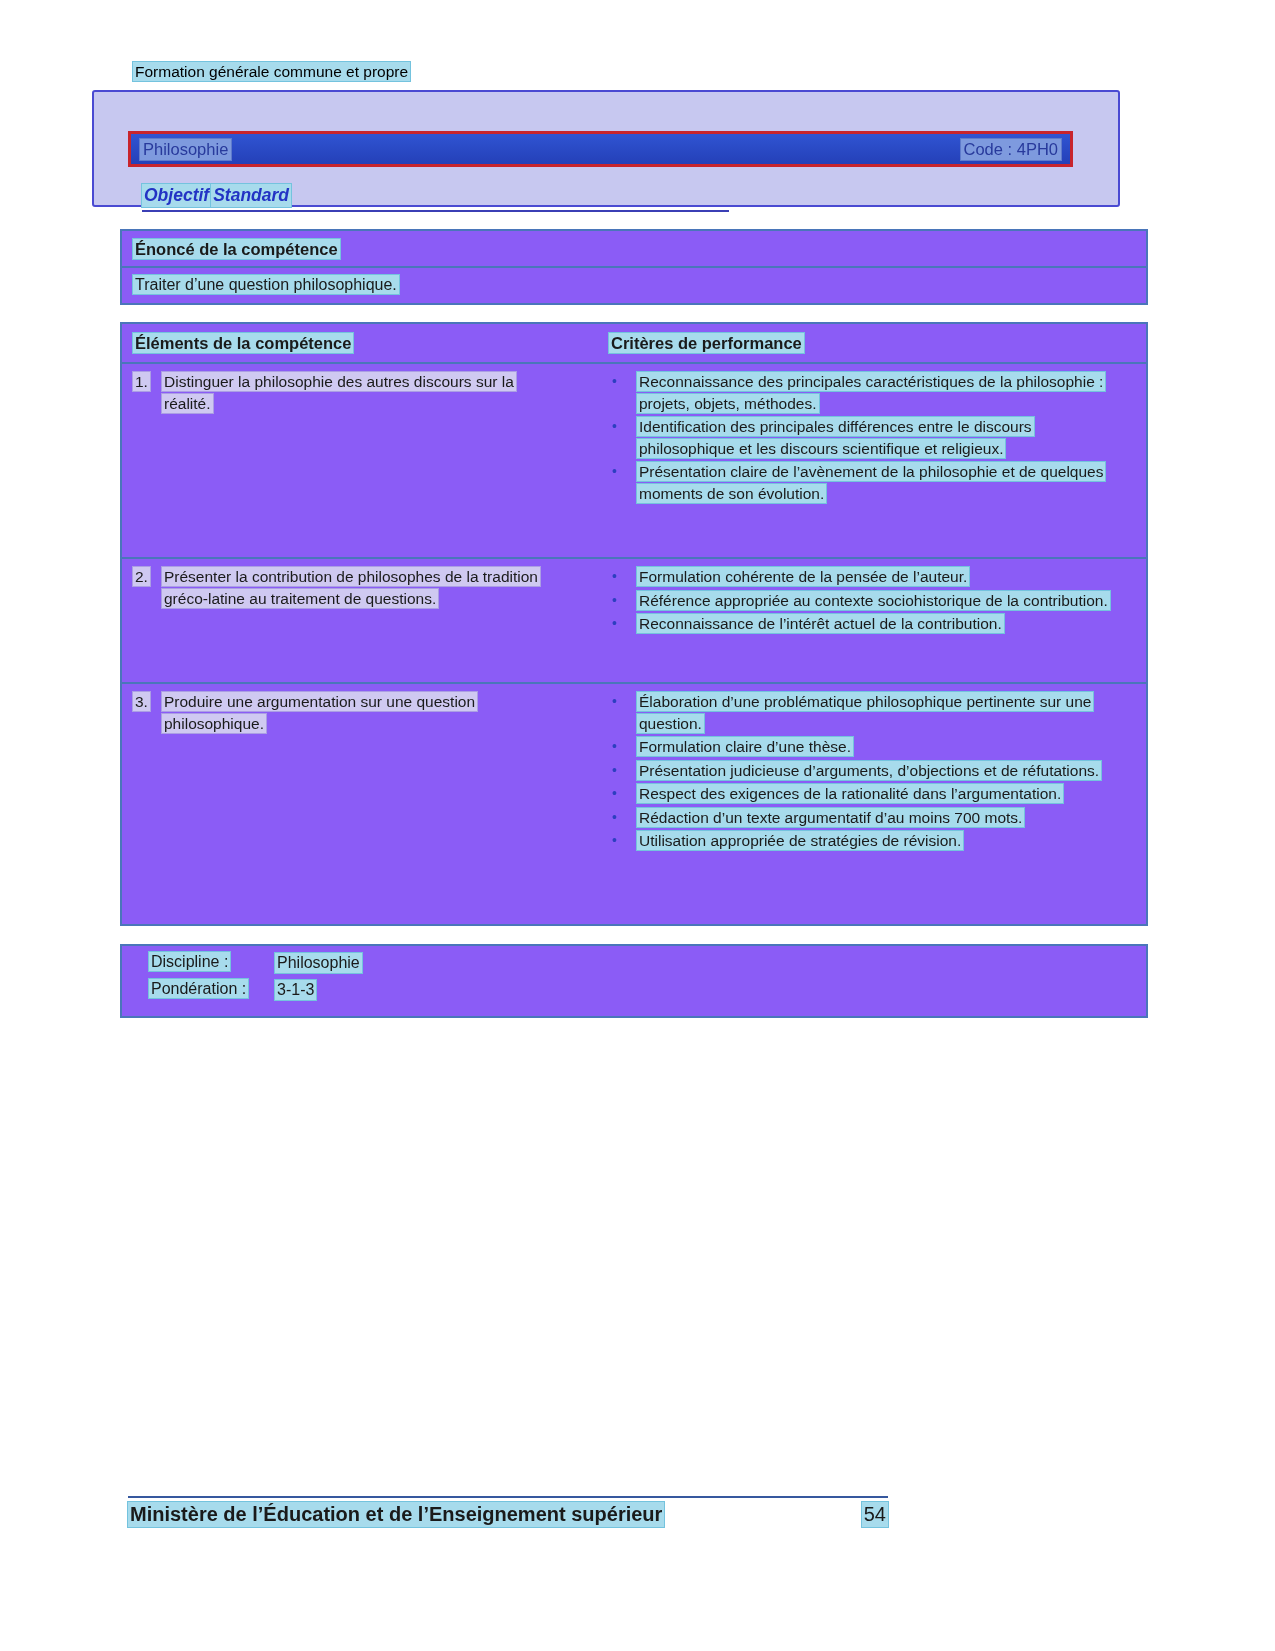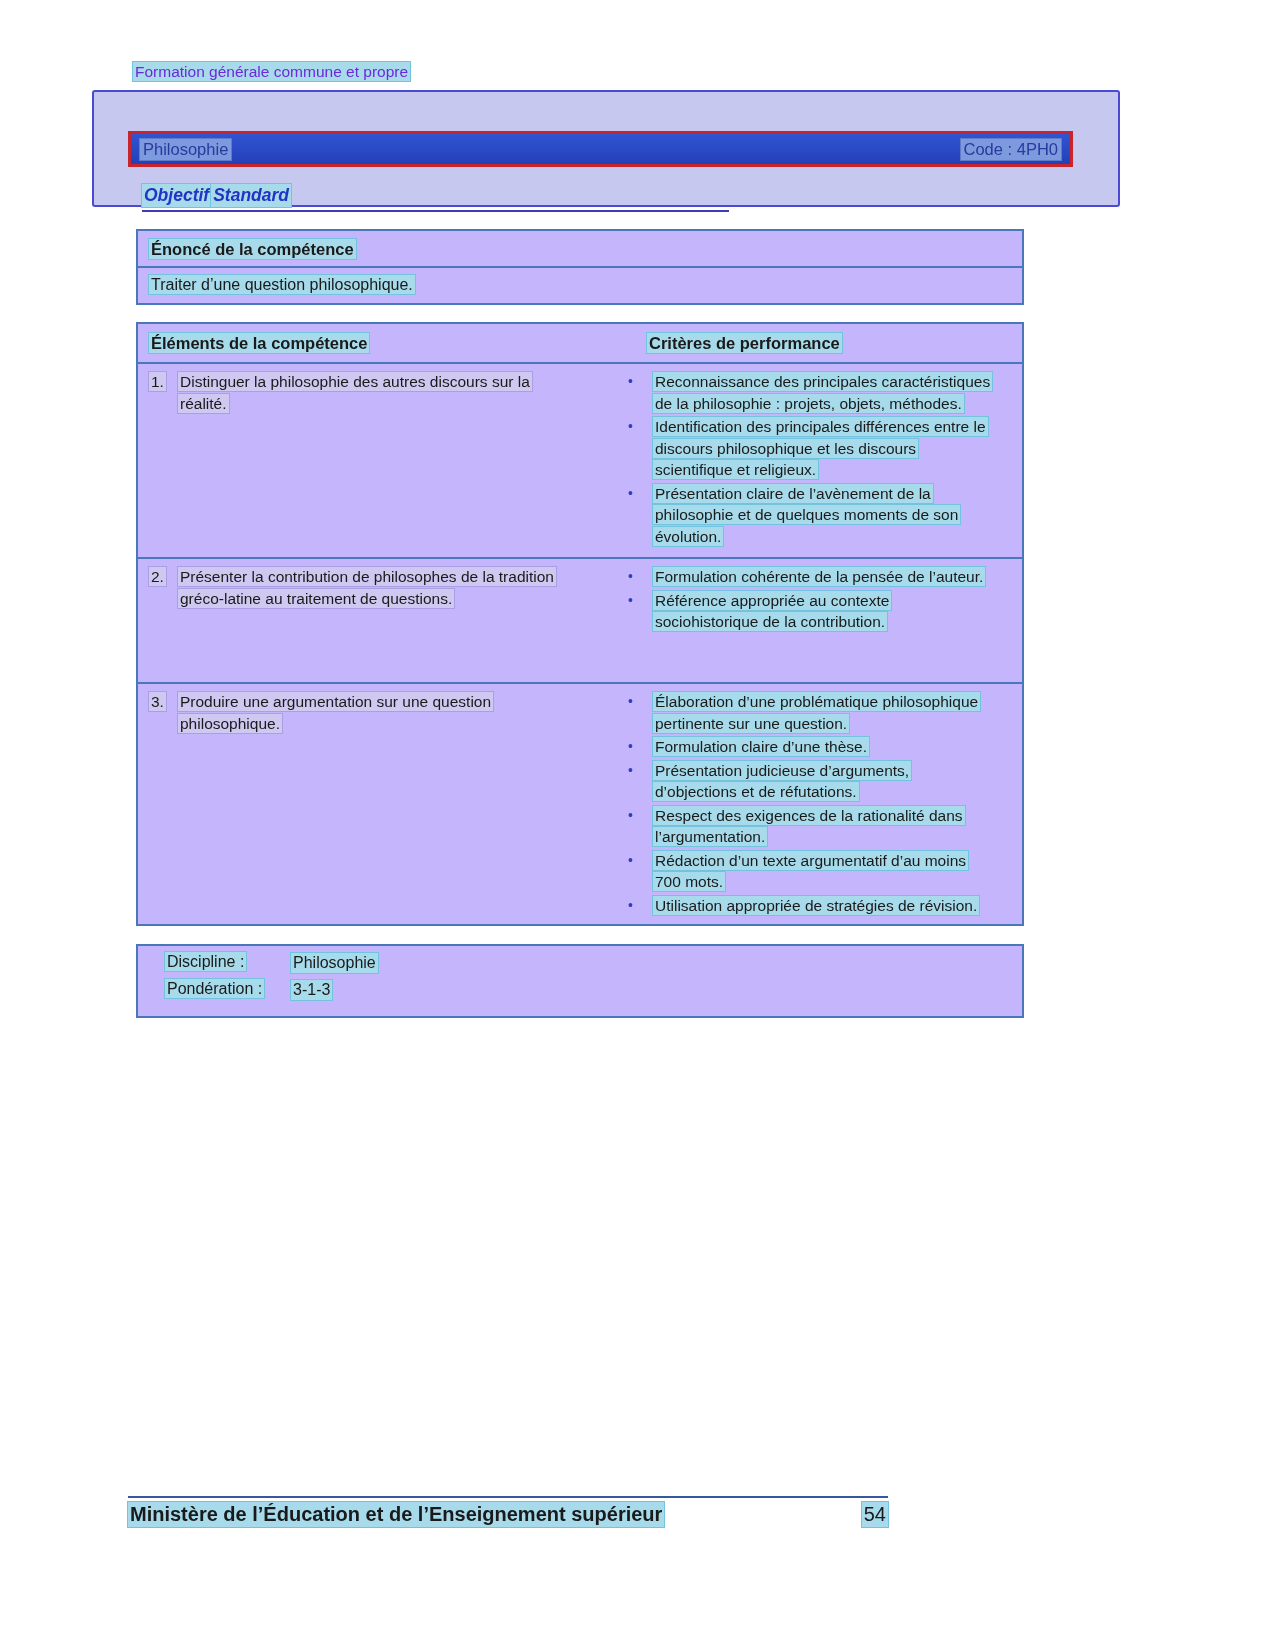--- a/index.html
+++ b/index.html
@@ -7,21 +7,21 @@
     position:relative; width:1275px; height:1651px; background:#ffffff;
     font-family:"Liberation Sans", sans-serif; color:#1a1a1a; overflow:hidden;
   }
   .b { font-weight:bold; }
 
   
   .hl  { background:#a7dbec; box-shadow:0 0 0 1px #74c3de; padding:1px 2px; box-decoration-break:clone; -webkit-box-decoration-break:clone; }
   .hlp { background:#cfc9f1; box-shadow:0 0 0 1px #ab9fe4; padding:1px 2px; box-decoration-break:clone; -webkit-box-decoration-break:clone; }
   .hld { background:#7e9ade; box-shadow:0 0 0 1px #5f7bcc; color:#283a9c; padding:1px 3px; }
 
-  .doc-header { position:absolute; left:133px; top:63px; font-size:15.5px; color:#6d28d9; }
+  .doc-header { position:absolute; left:133px; top:63px; font-size:15.5px; color:#000000; }
 
   
   .banner {
     position:absolute; left:92px; top:90px; width:1028px; height:117px;
     background:#c7c8f0; border:2px solid #4a4ad2; border-radius:3px; box-sizing:border-box;
   }
   .title-bar {
     position:absolute; left:34px; top:39px; width:945px; height:36px;
     background:linear-gradient(#3054d2, #2440b8); border:3px solid #c8242c; box-sizing:border-box;
     display:flex; align-items:center; justify-content:space-between; padding:0 9px;
@@ -29,30 +29,30 @@
   }
   .obj-std {
     position:absolute; left:48px; top:92px; width:587px;
     display:flex; justify-content:flex-start; align-items:flex-end;
     padding-bottom:3px; border-bottom:2px solid #3b3fb5;
   }
   .obj-label { font-weight:bold; font-style:italic; font-size:17.5px; color:#2333c4; }
 
   
   .tbl {
-    position:absolute; left:136px; width:888px;
-    border:2.5px solid #4a76ba; box-sizing:border-box; background:#c4b5fd;
+    position:absolute; left:120px; width:1028px;
+    border:2.5px solid #4a76ba; box-sizing:border-box; background:#8b5cf6;
   }
   .t-head { border-bottom:2px solid #4a76ba; font-weight:bold; font-size:16.5px; padding:9px 11px 7px; box-sizing:border-box; }
   .t1 { top:229px; }
   .t1 .t-body { padding:8px 11px 9px; font-size:16px; }
 
   .t2 { top:322px; }
   .row-grid { display:grid; grid-template-columns:476px 1fr; }
-  .t2-head { border-bottom:2px solid #4a76ba; font-weight:bold; font-size:16.5px;gap:22px; }
+  .t2-head { border-bottom:2px solid #4a76ba; font-weight:bold; font-size:16.5px; }
   .t2-head > div { padding:10px 9px 9px 11px; }
   .t2-row { border-bottom:2px solid #4a76ba; box-sizing:border-box; overflow:hidden; }
   .t2-row.last { border-bottom:none; }
   .r0 { height:195px; } .r1 { height:125px; } .r2 { height:240px; }
   .el-cell { padding:7px 32px 6px 11px; display:flex; font-size:15.5px; line-height:21.5px; }
   .el-num  { flex:0 0 29px; }
   .el-text { flex:1; }
   .cr-cell { padding:7px 30px 6px 0; font-size:15.5px; line-height:21.5px; }
   .bullet-line { display:flex; margin-bottom:2px; }
   .bullet { flex:0 0 39px; padding-left:14px; box-sizing:border-box; color:#2d3fc0; font-size:14px; }
@@ -137,20 +137,24 @@
       </div>
       <div class="cr-cell">
         <div class="bullet-line">
           <span class="bullet"></span>
           <span class="cr-text"><span class="hl">Formulation cohérente de la pensée de l’auteur.</span></span>
         </div>
         <div class="bullet-line">
           <span class="bullet"></span>
           <span class="cr-text"><span class="hl">Référence appropriée au contexte sociohistorique de la contribution.</span></span>
         </div>
+        <div class="bullet-line">
+          <span class="bullet"></span>
+          <span class="cr-text"><span class="hl">Reconnaissance de l’intérêt actuel de la contribution.</span></span>
+        </div>
       </div>
     </div>
 
     <div class="t2-row row-grid r2 last">
       <div class="el-cell">
         <span class="el-num"><span class="hlp">3.</span></span>
         <span class="el-text"><span class="hlp">Produire une argumentation sur une question philosophique.</span></span>
       </div>
       <div class="cr-cell">
         <div class="bullet-line">

